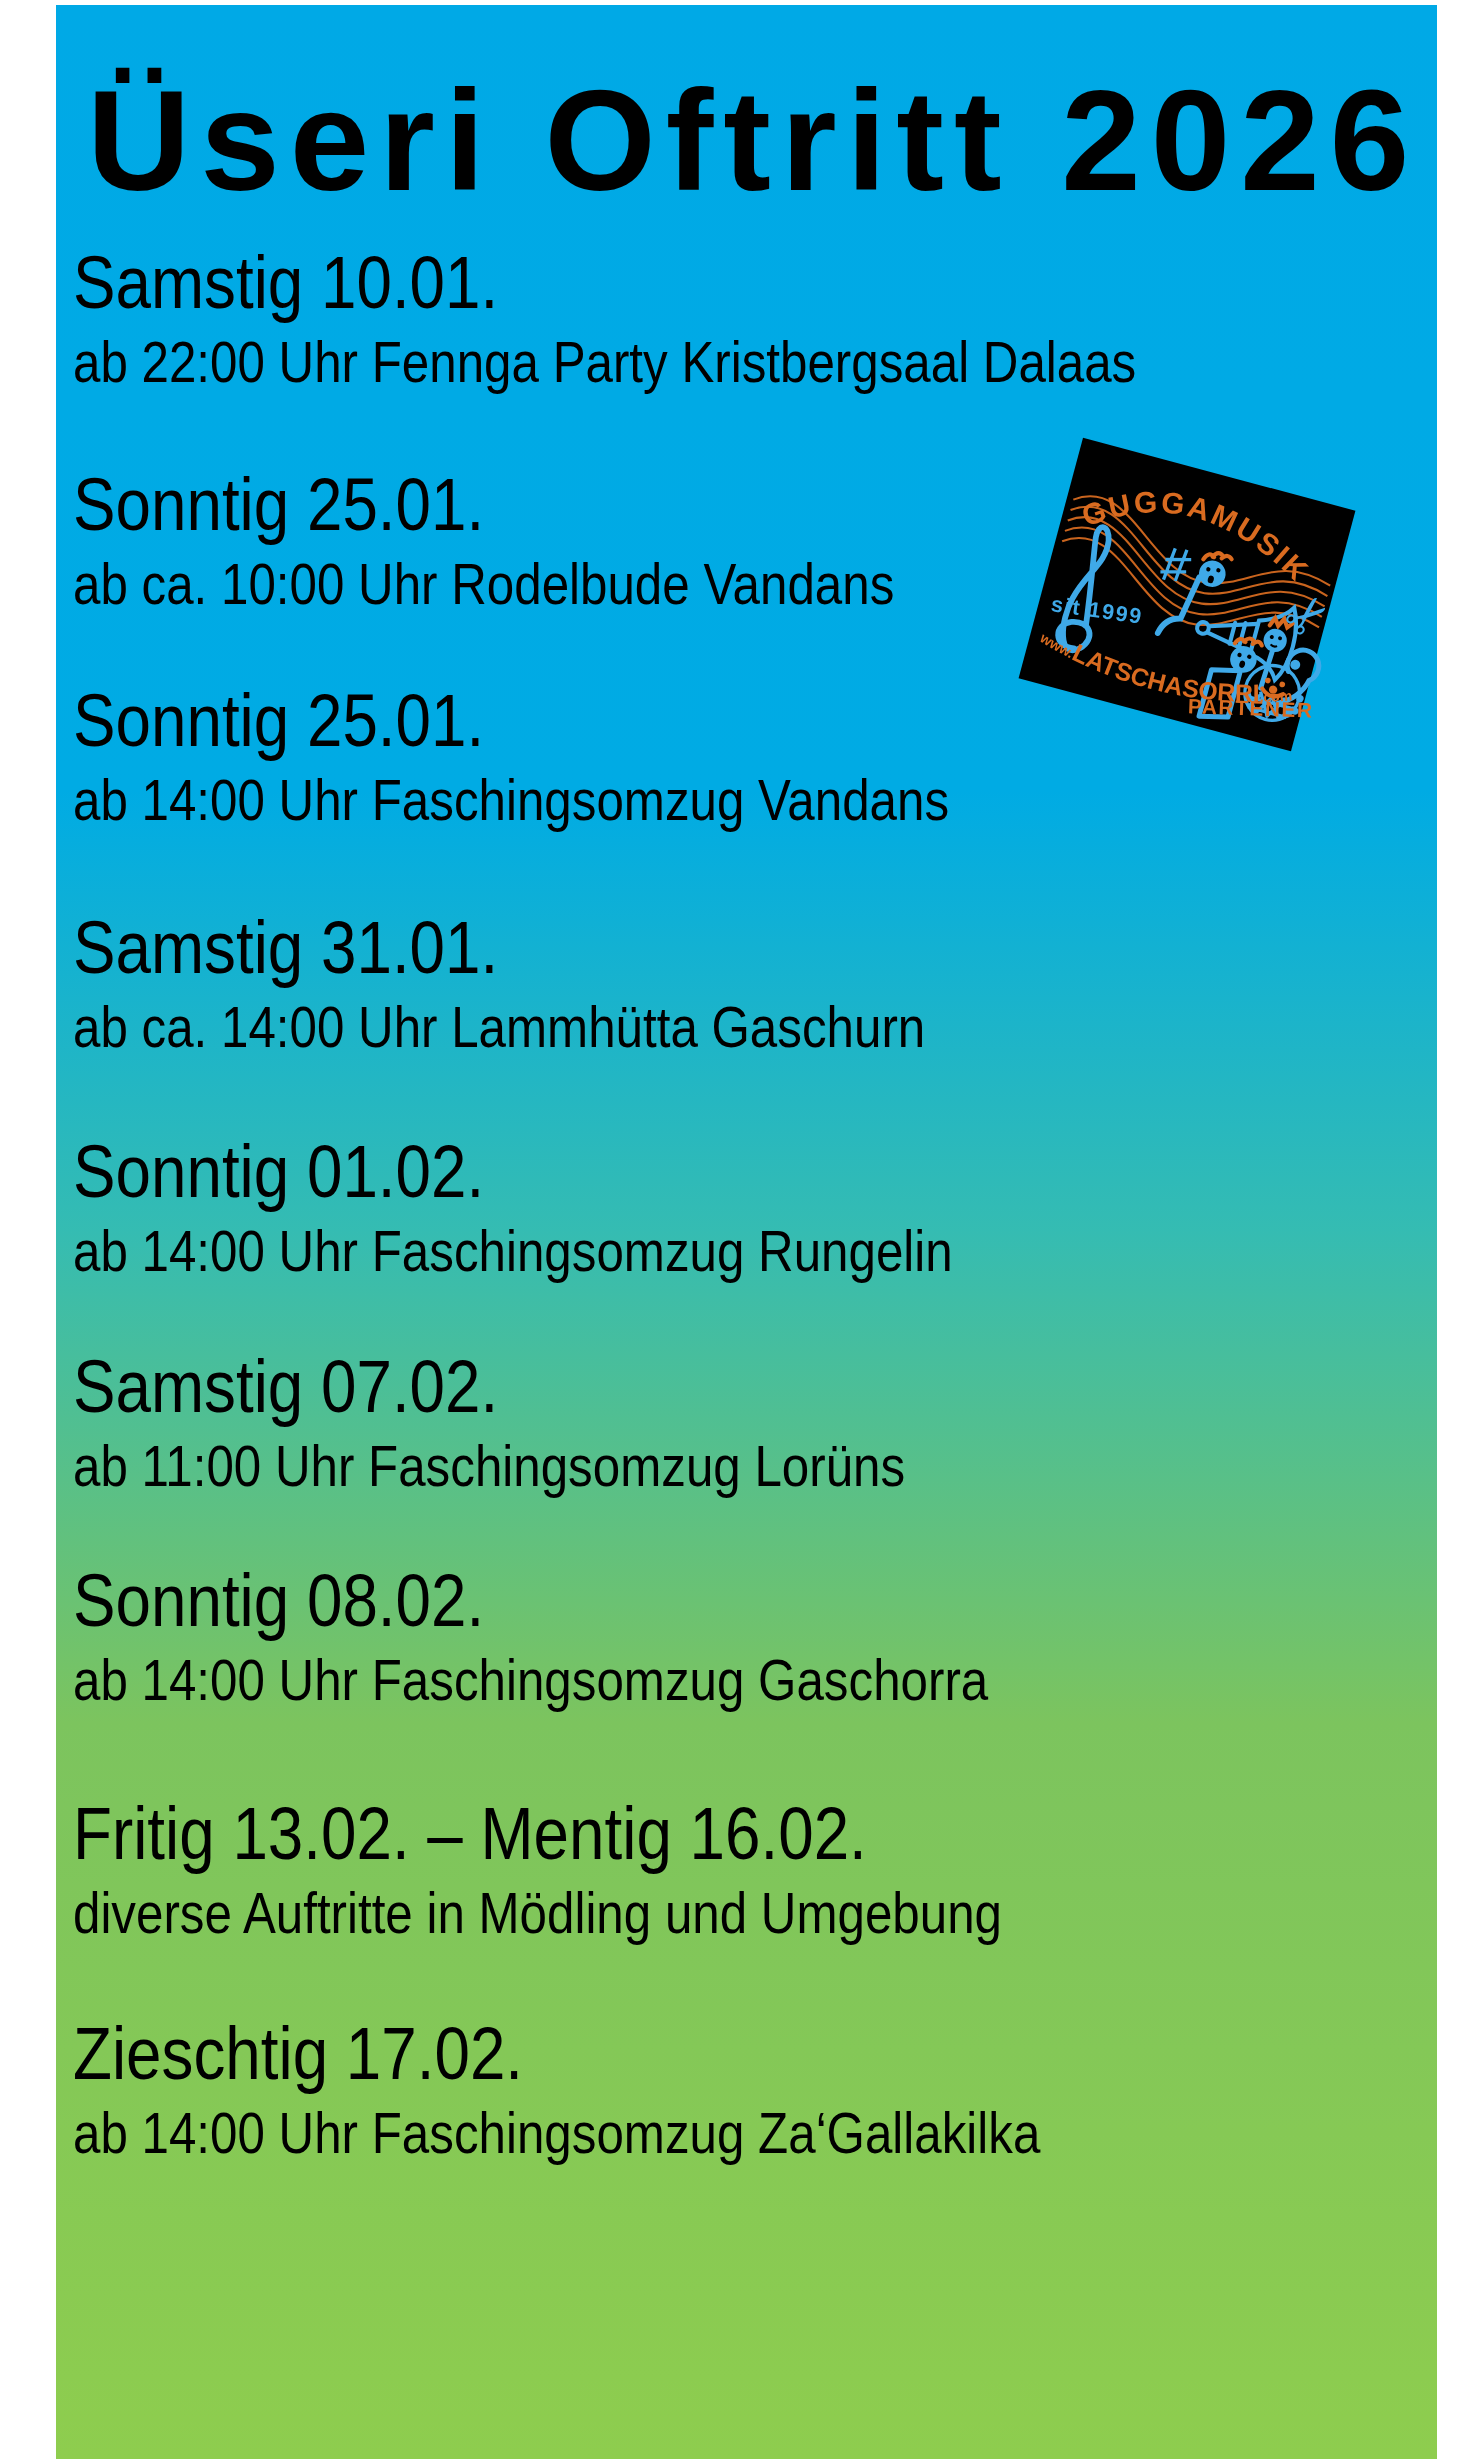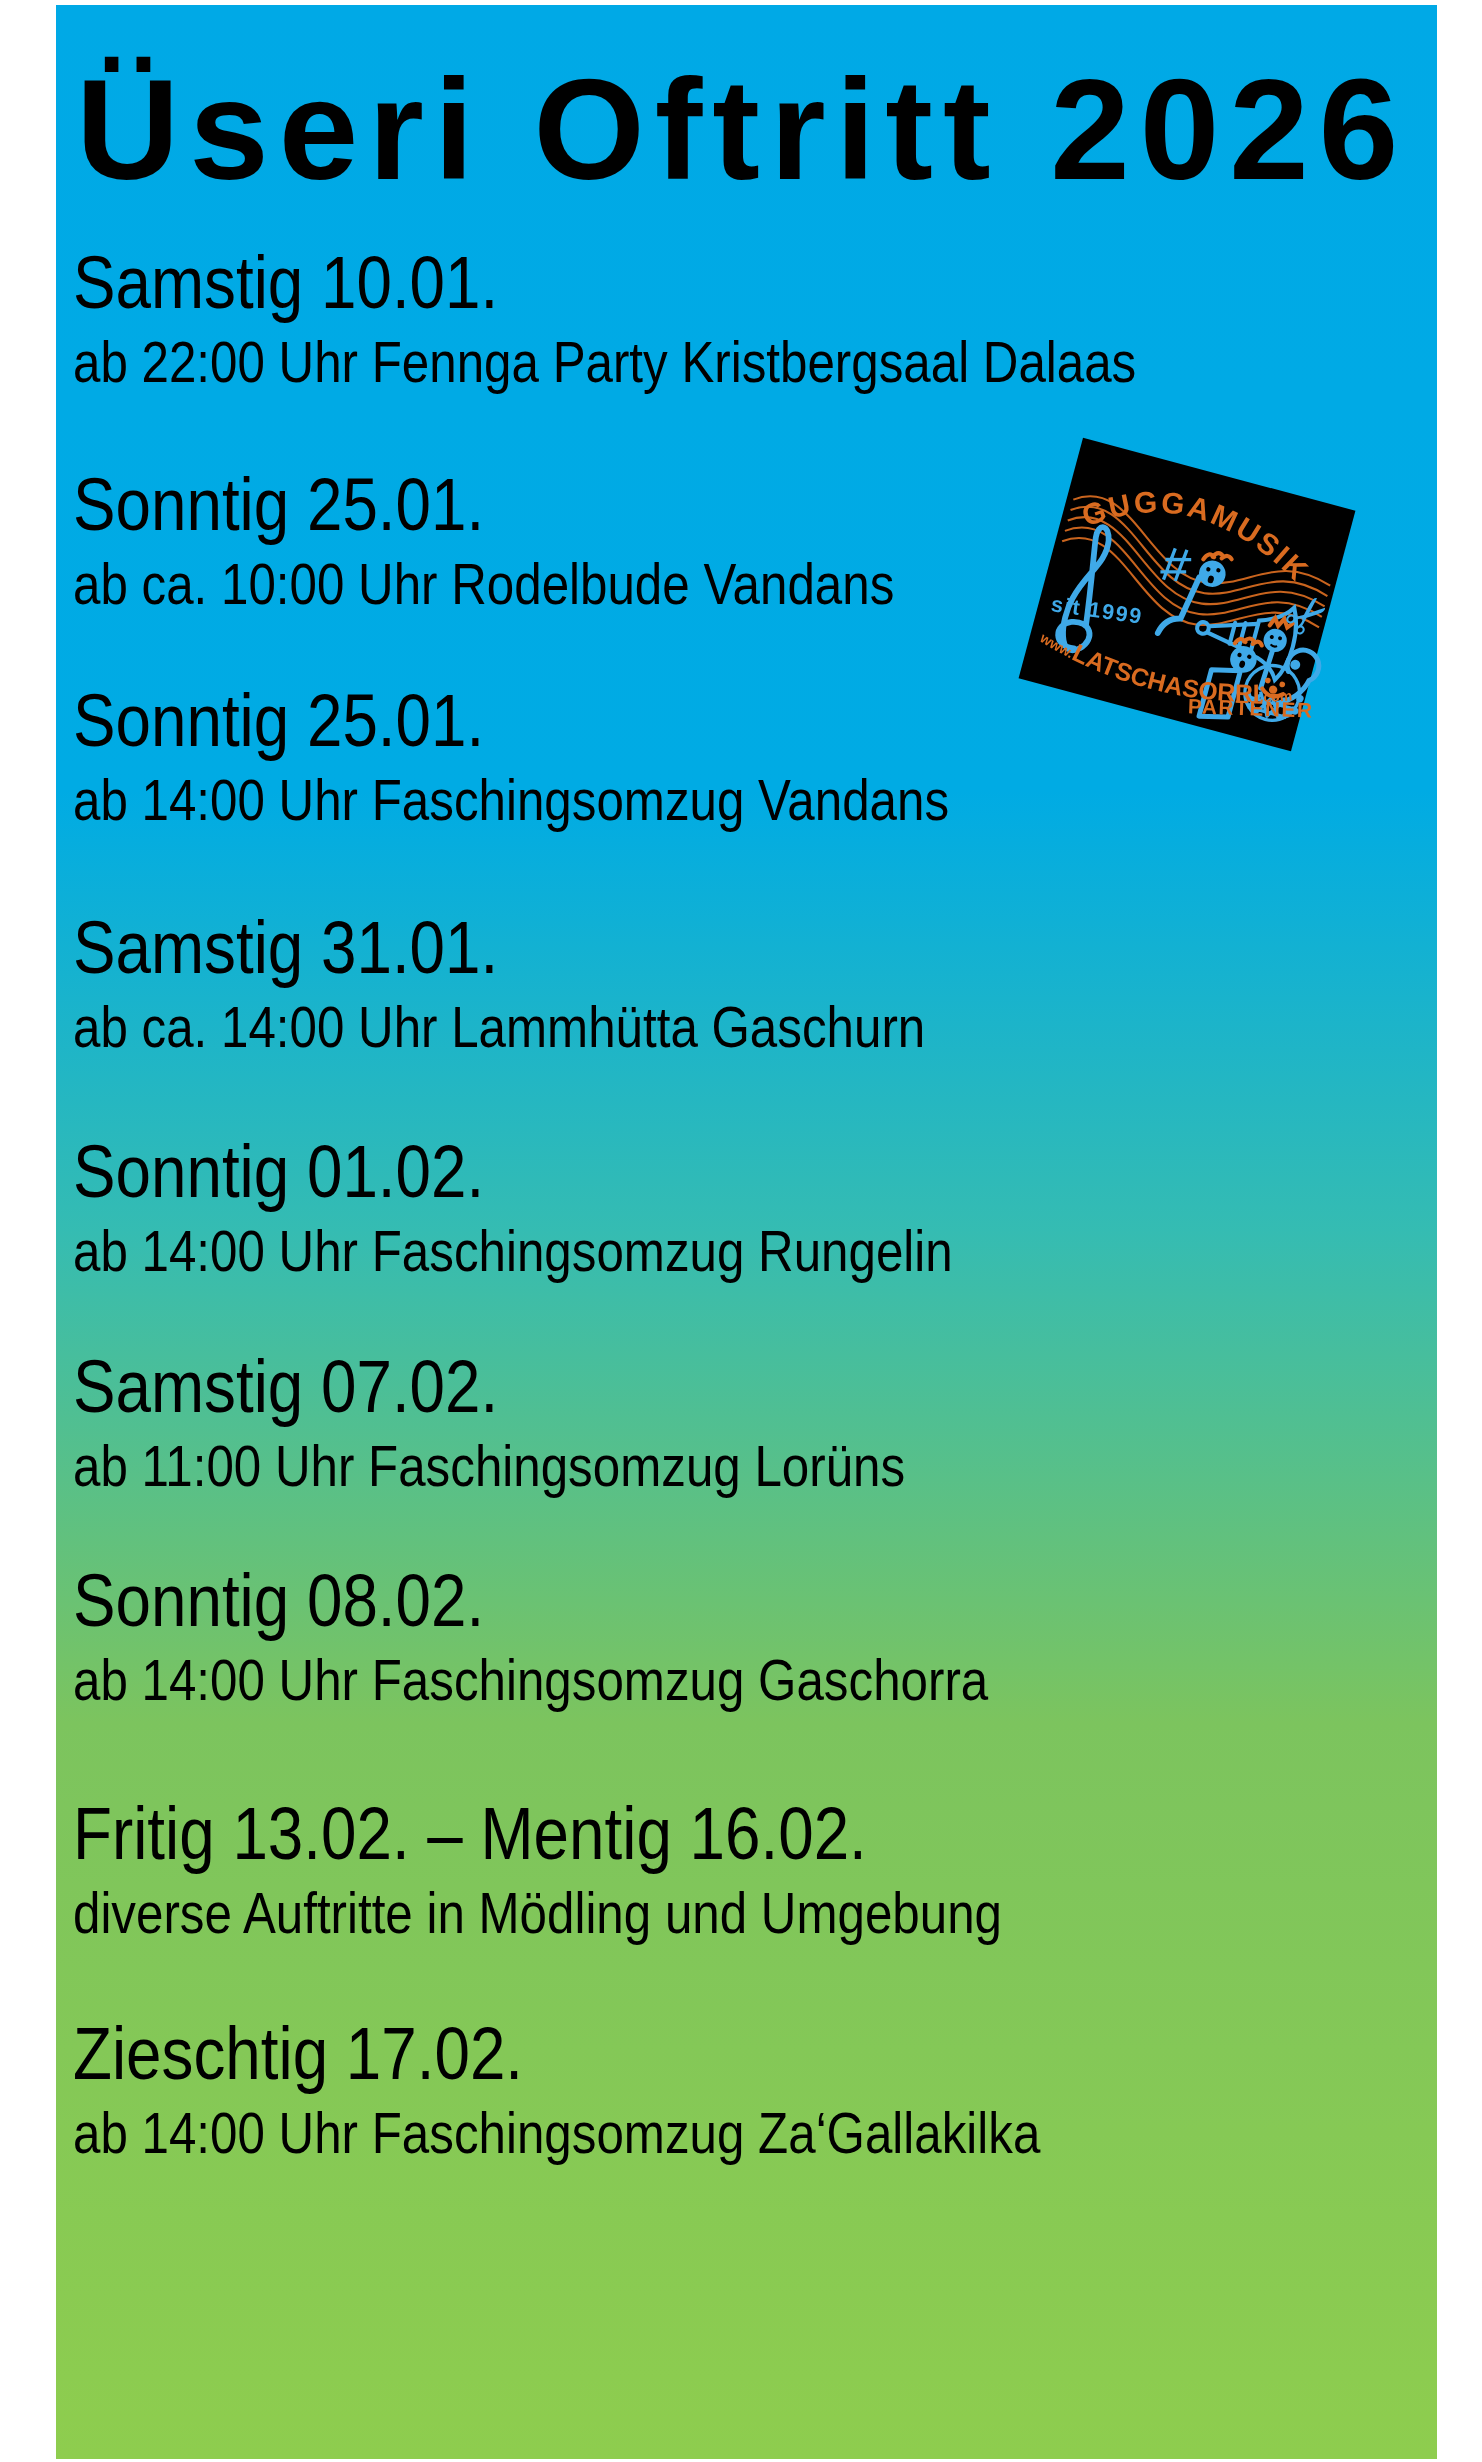--- a/index.html
+++ b/index.html
@@ -7,21 +7,21 @@
     width:1483px;height:2462px;position:relative;background:#ffffff;
     font-family:"Liberation Sans", sans-serif;color:#000;
     overflow:hidden;
   }
   .poster{
     position:absolute;left:56px;top:5px;width:1381px;height:2454px;
     background:linear-gradient(180deg,
       #00a9e6 0%, #00abe4 32%, #35bcb2 50%, #7cc45e 70%, #8ecd4e 100%);
   }
   .title{
-    position:absolute;left:20px;top:53px;margin:0;
+    position:absolute;left:20px;top:53px;margin:11px;
     font-size:143px;line-height:1;font-weight:bold;letter-spacing:10px;
     white-space:nowrap;
   }
   #events{position:absolute;left:0;top:0;width:100%;height:100%;}
   .event{
     position:absolute;left:16.6px;
     transform:scaleX(0.85);transform-origin:left top;
     white-space:nowrap;
   }
   .event-day{font-size:75px;line-height:1;}

